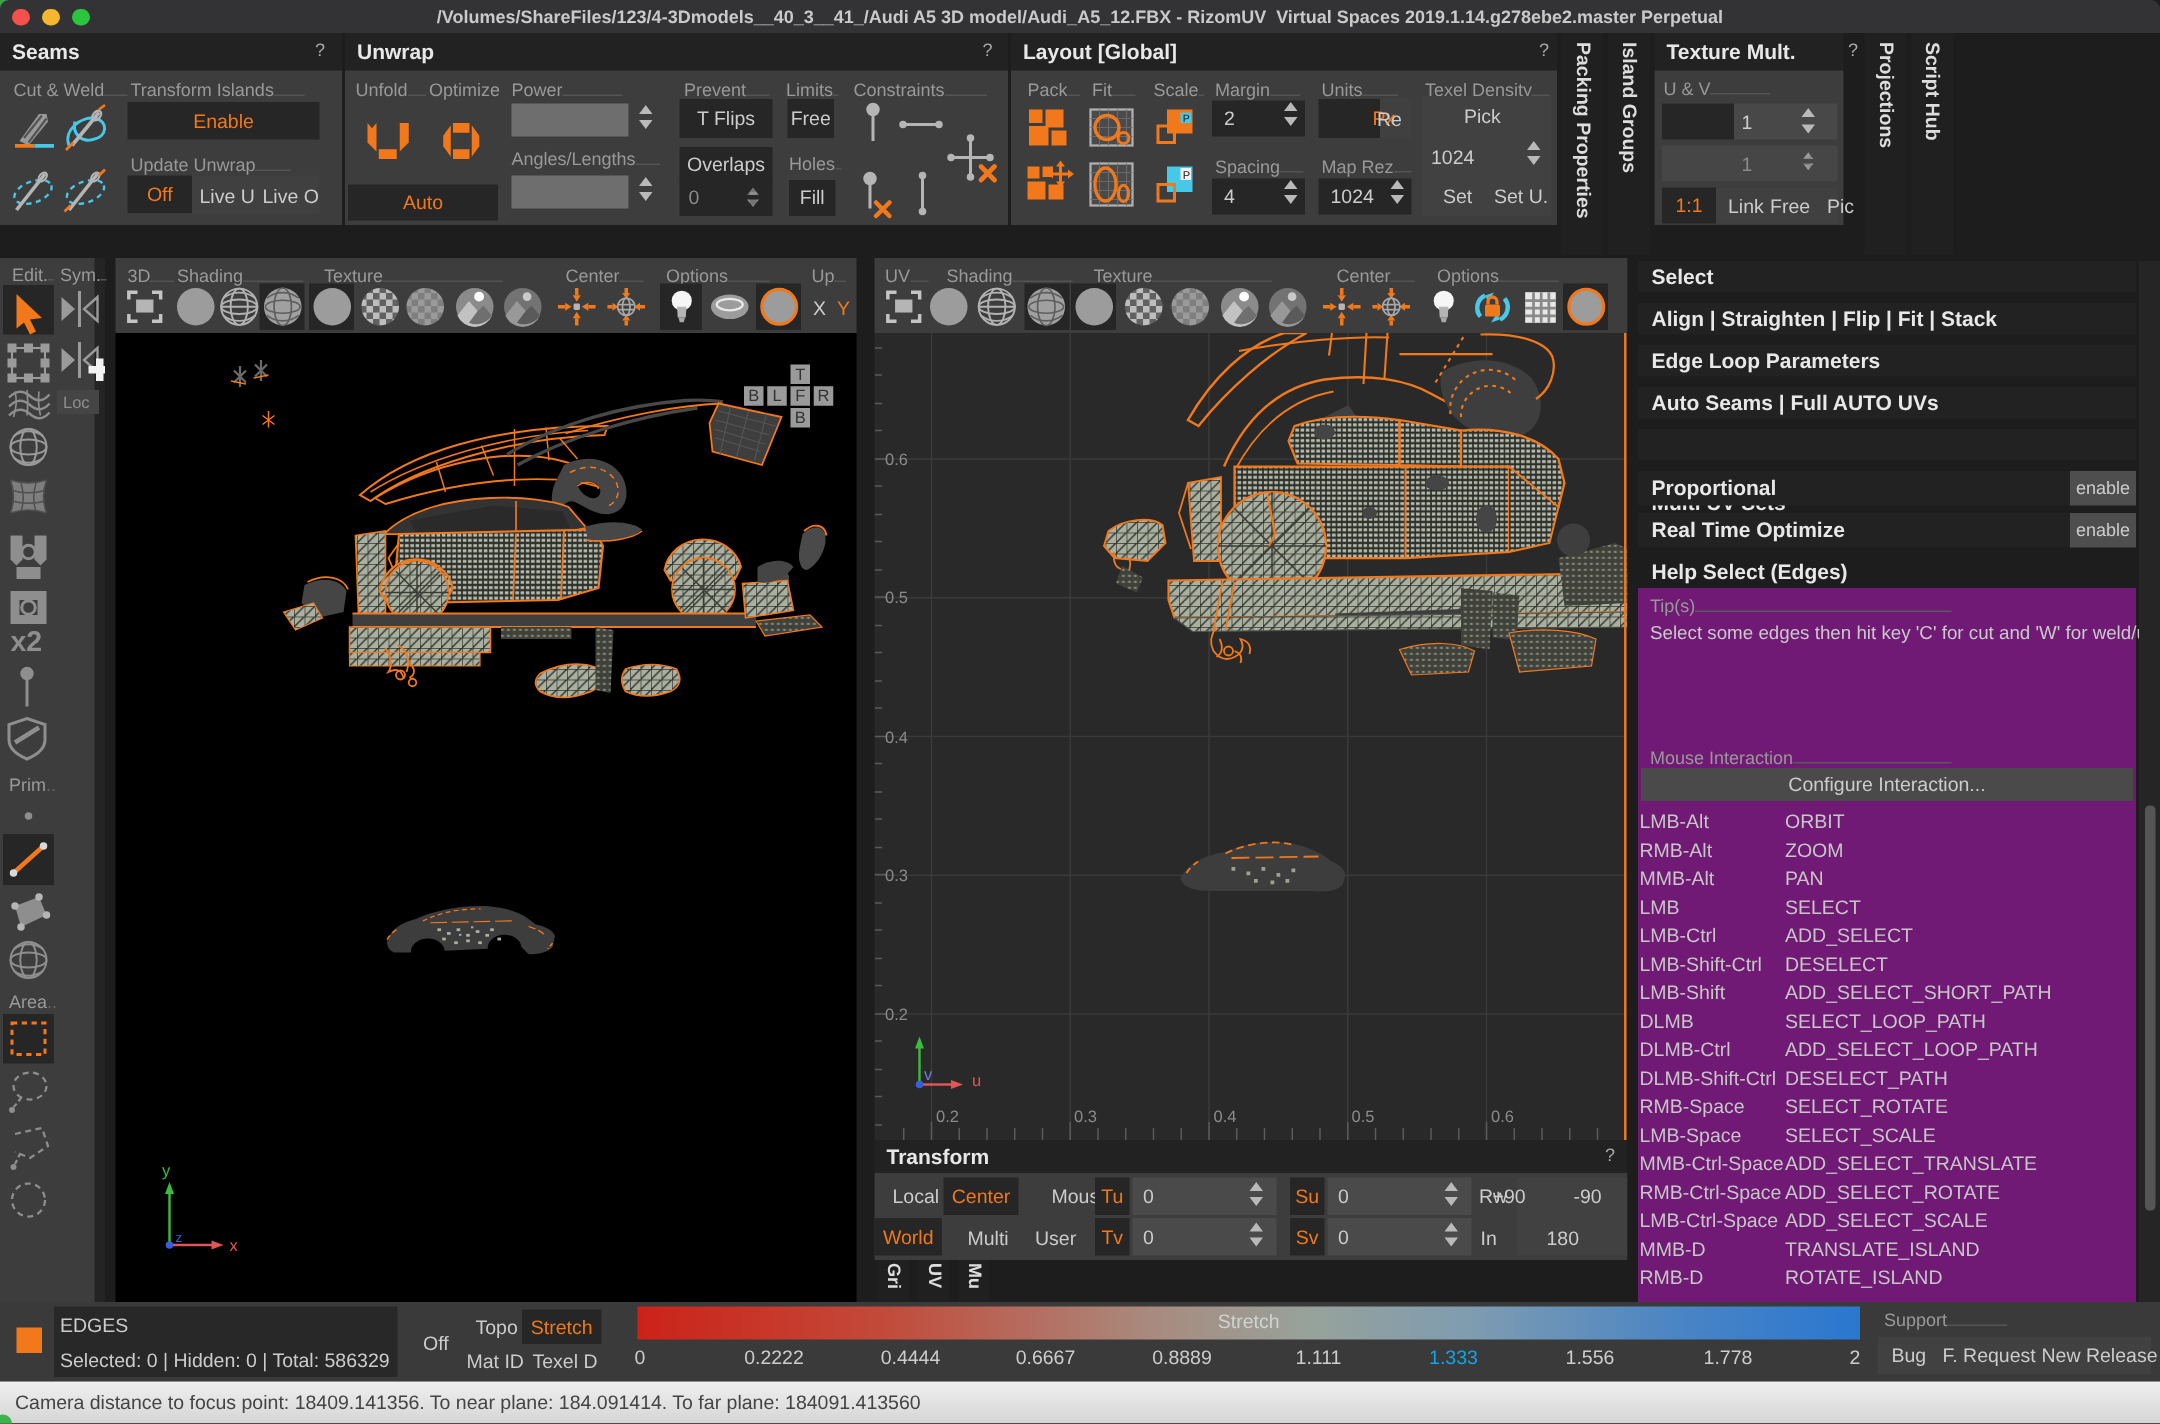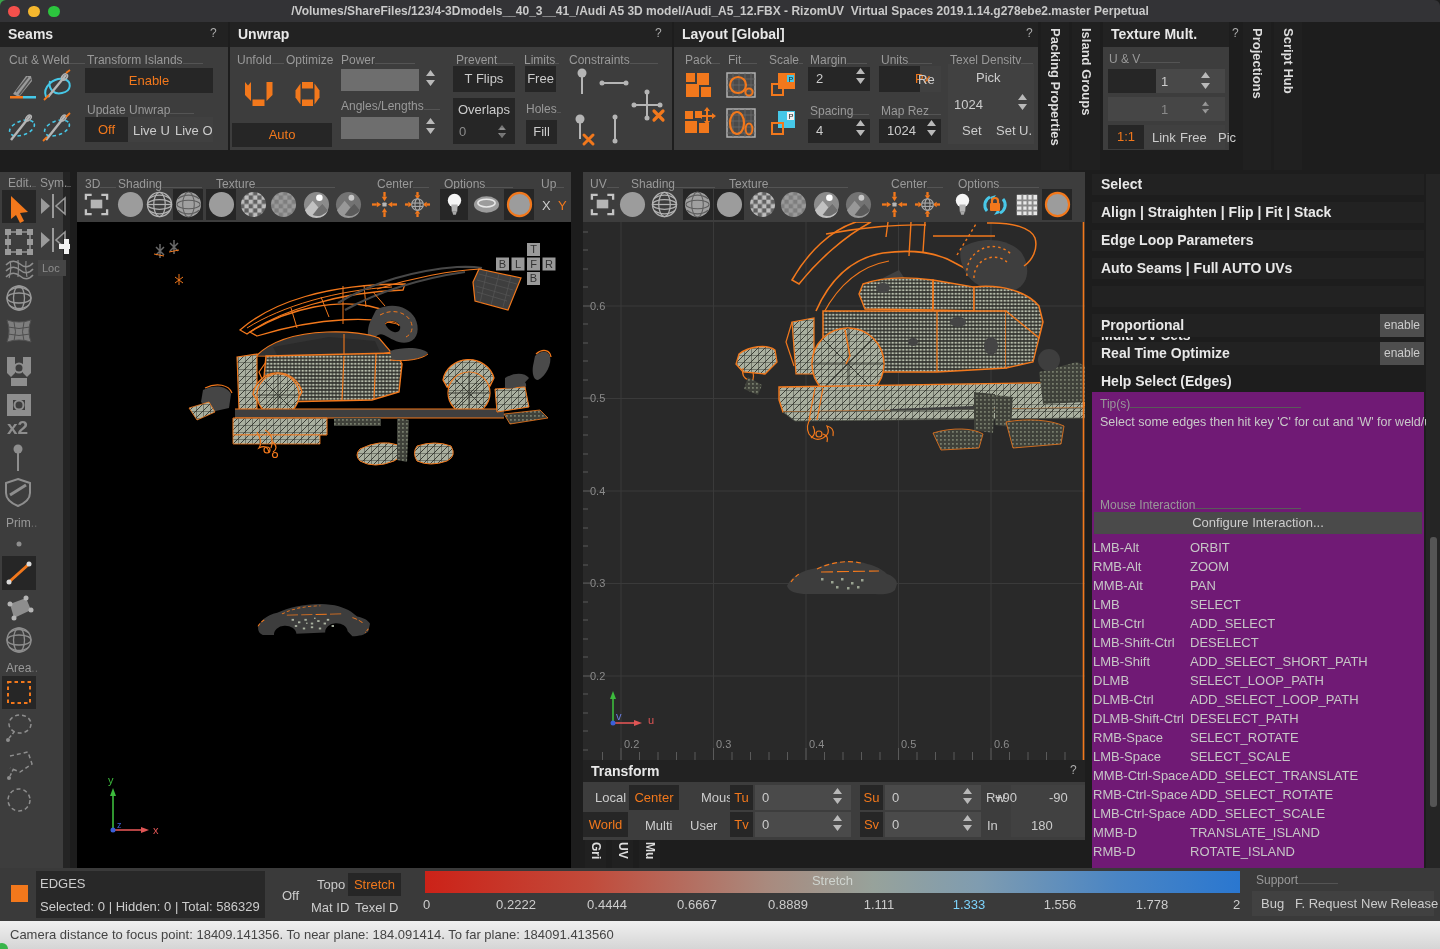--- a/index.html
+++ b/index.html
@@ -982,21 +982,21 @@
 
   <div class="abs" style="left:425px;top:3px;width:815px;height:22px;background:linear-gradient(to right,#cc2218,#c24a3a 20%,#a98a7e 42%,#97a29b 55%,#7f9cb0 68%,#4a85c4 85%,#2a77d0);">
     <div class="abs" style="left:0;top:2px;width:100%;text-align:center;color:#cfd4cf;font-size:13px;">Stretch</div>
   </div>
   <div class="abs" style="left:423px;top:29px;color:#ccc;font-size:13px;">0</div>
   <div class="abs" style="left:486px;top:29px;width:60px;text-align:center;color:#ccc;font-size:13px;">0.2222</div>
   <div class="abs" style="left:577px;top:29px;width:60px;text-align:center;color:#ccc;font-size:13px;">0.4444</div>
   <div class="abs" style="left:667px;top:29px;width:60px;text-align:center;color:#ccc;font-size:13px;">0.6667</div>
   <div class="abs" style="left:758px;top:29px;width:60px;text-align:center;color:#ccc;font-size:13px;">0.8889</div>
   <div class="abs" style="left:849px;top:29px;width:60px;text-align:center;color:#ccc;font-size:13px;">1.111</div>
-  <div class="abs" style="left:939px;top:29px;width:60px;text-align:center;color:#7dd3fc;font-size:13px;">1.333</div>
+  <div class="abs" style="left:939px;top:29px;width:60px;text-align:center;color:#0ea5e9;font-size:13px;">1.333</div>
   <div class="abs" style="left:1030px;top:29px;width:60px;text-align:center;color:#ccc;font-size:13px;">1.556</div>
   <div class="abs" style="left:1122px;top:29px;width:60px;text-align:center;color:#ccc;font-size:13px;">1.778</div>
   <div class="abs" style="left:1233px;top:29px;color:#ccc;font-size:13px;">2</div>
   <div class="abs lbl" style="left:1256px;top:5px;">Support<span style="display:inline-block;height:3px;border-bottom:1px solid #545454;width:40px"></span></div>
   <div class="abs" style="left:1252px;top:23px;width:182px;height:25px;background:#414141;"></div>
   <div class="abs txt" style="left:1261px;top:28px;">Bug</div>
   <div class="abs txt" style="left:1295px;top:28px;">F. Request</div>
   <div class="abs txt" style="left:1361px;top:28px;white-space:nowrap;">New Release</div>
 </div>
 

